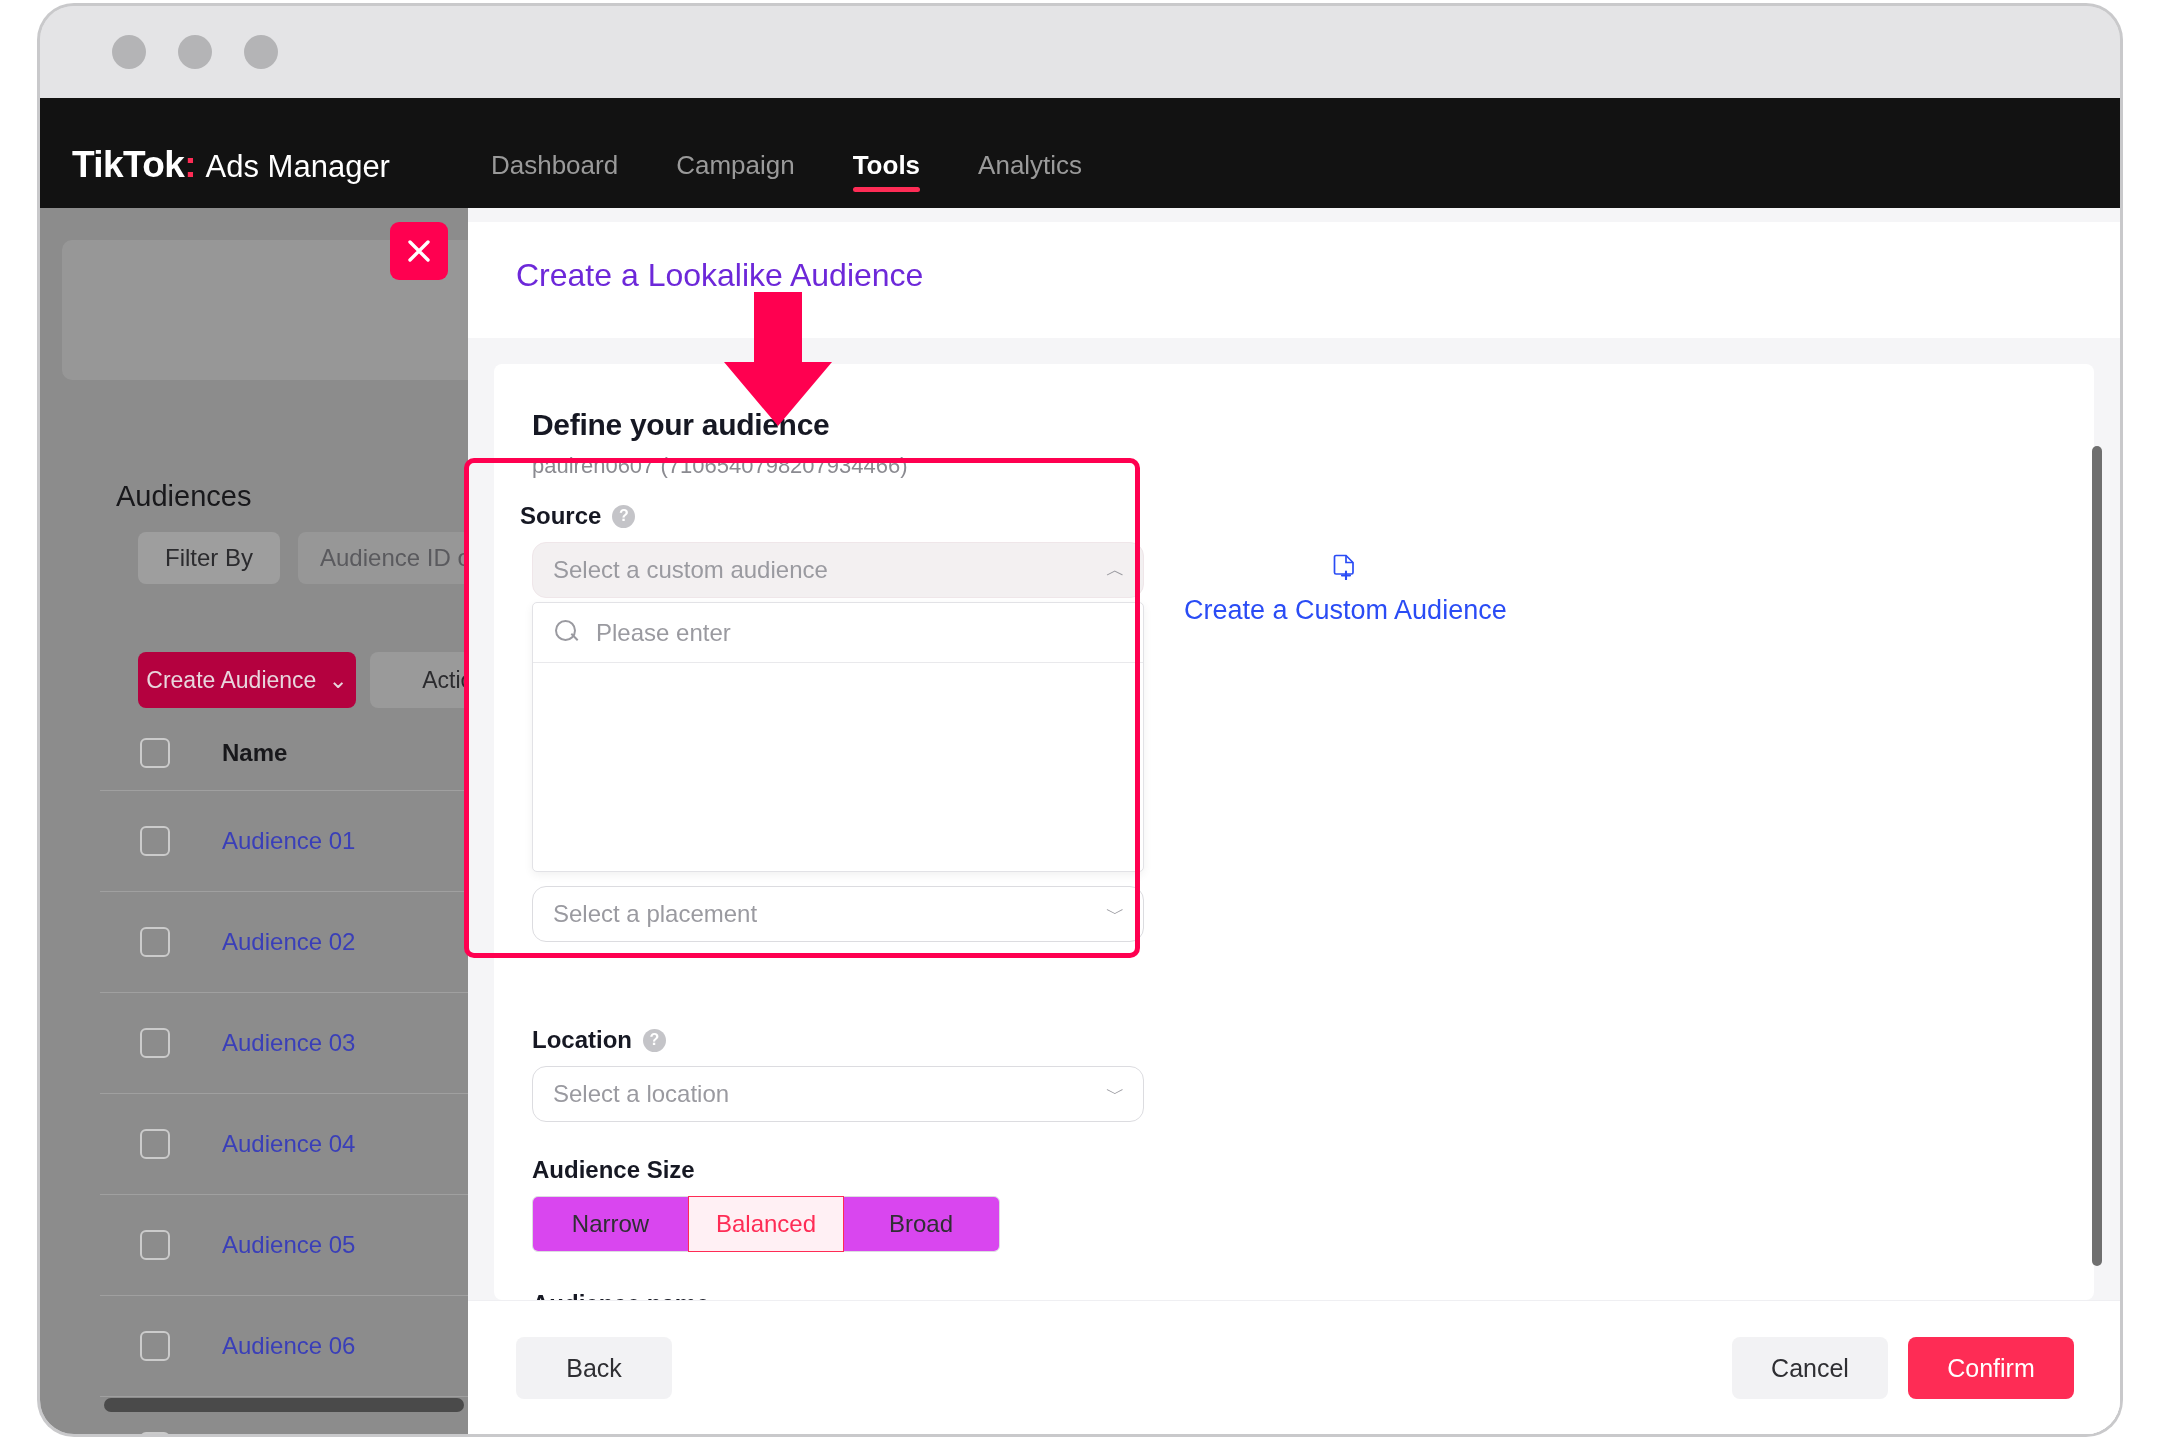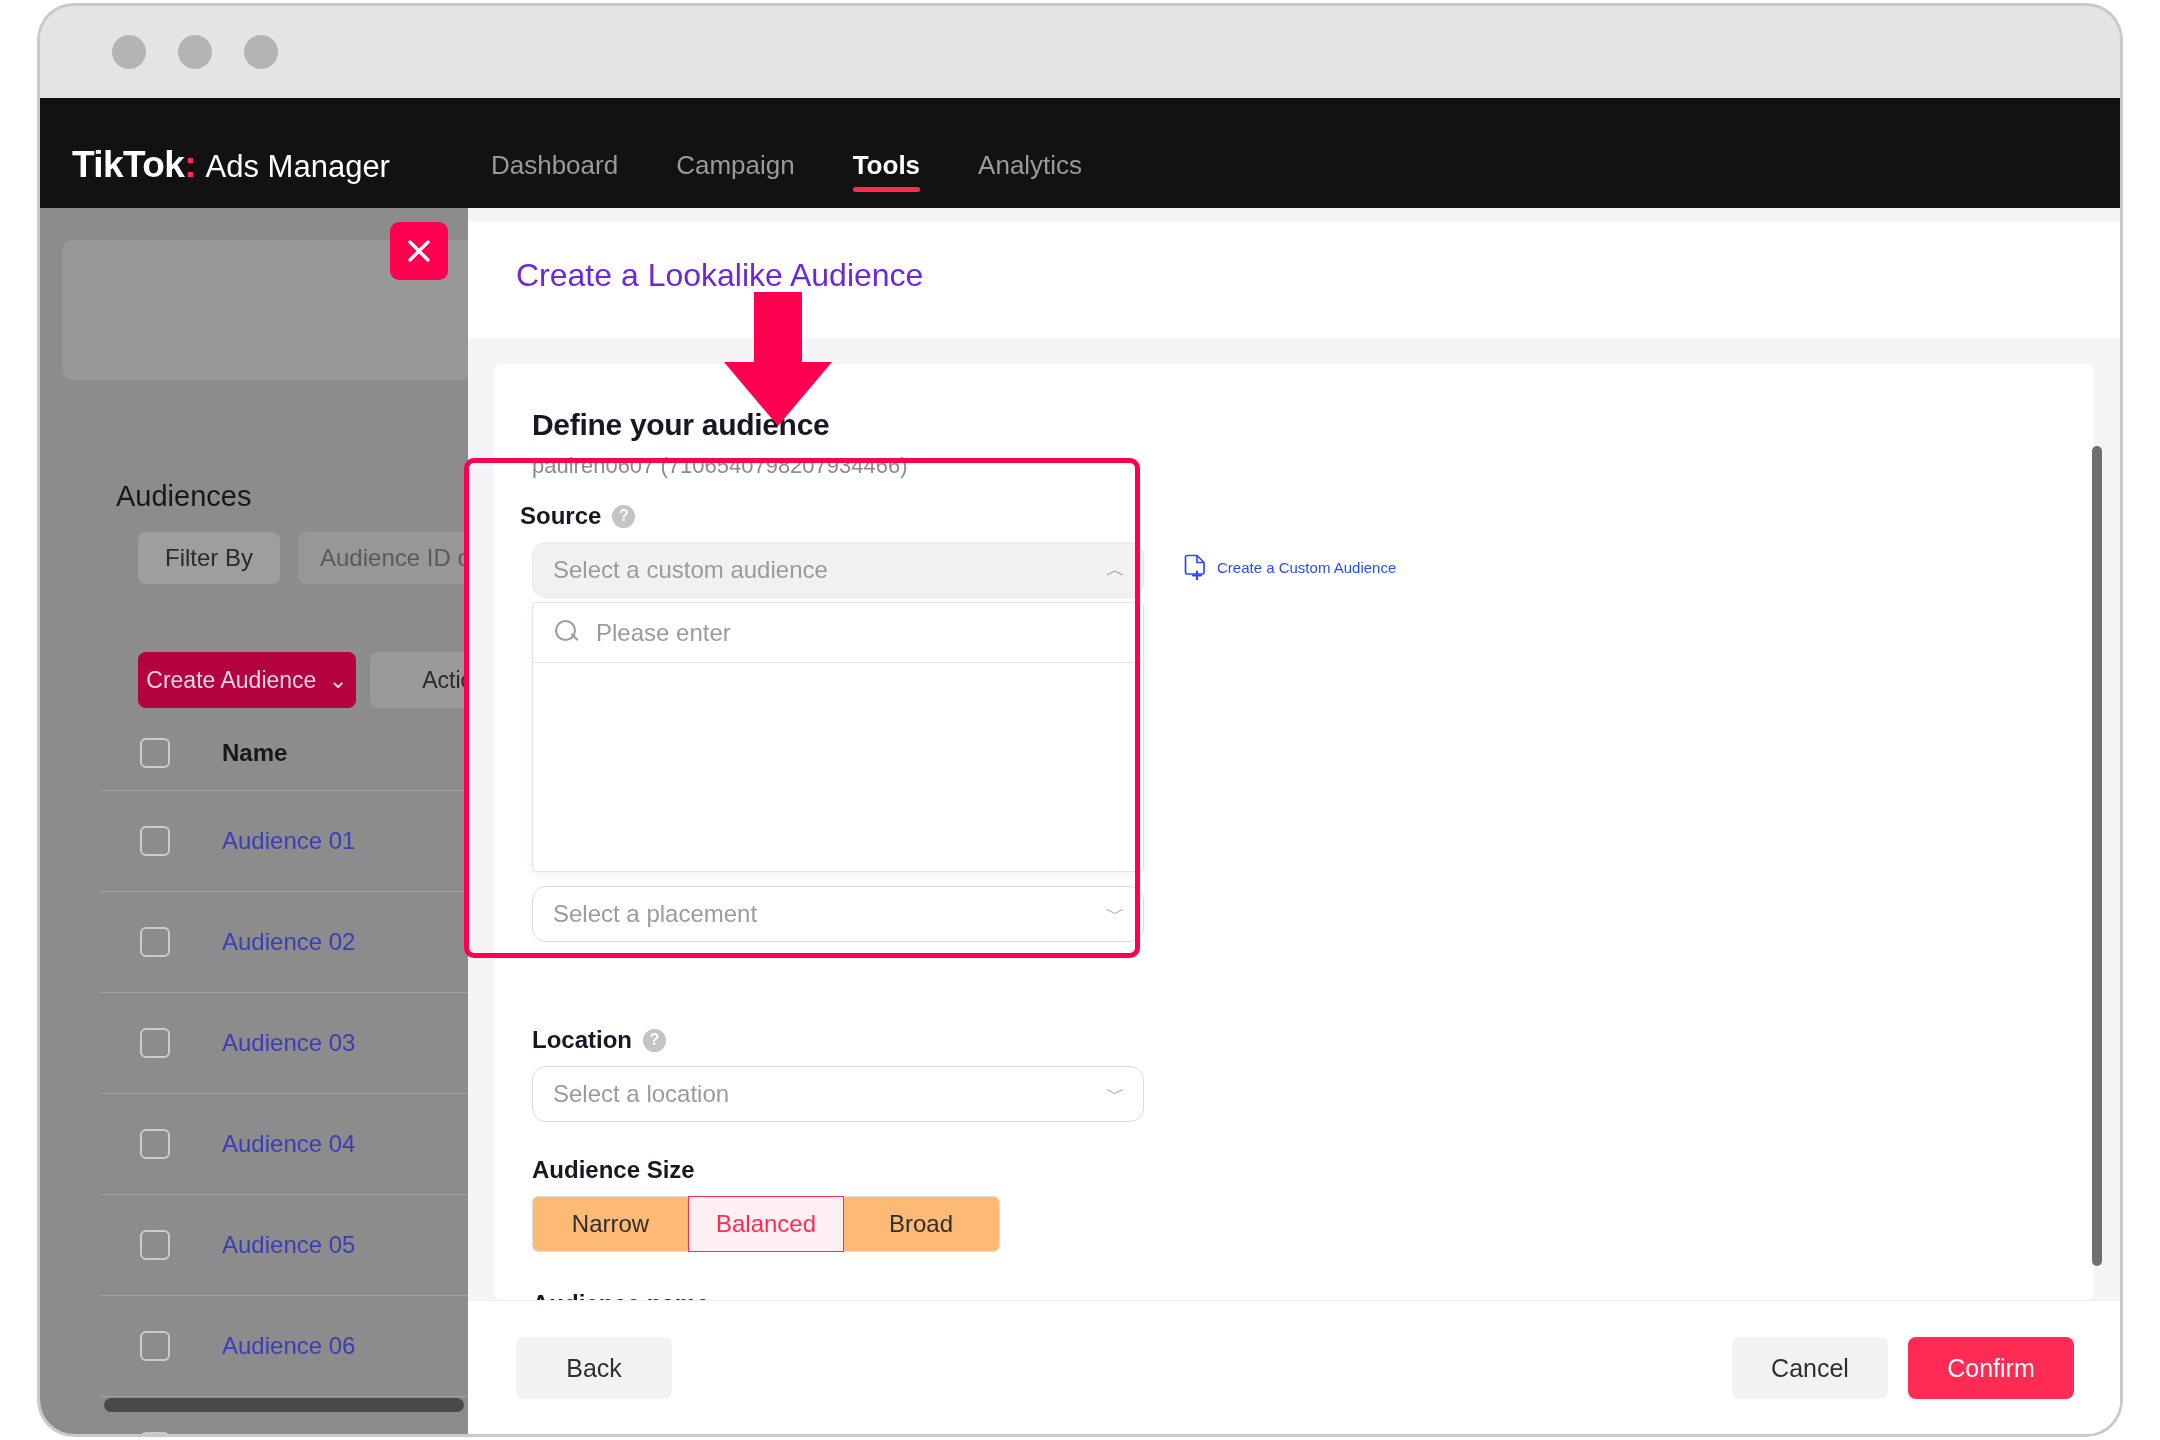--- a/index.html
+++ b/index.html
@@ -222,43 +222,44 @@
   }
   .search-glyph::after {
     content: ""; position: absolute; left: 15px; top: 16px;
     width: 9px; height: 2px; background: #9a9aa0;
     transform: rotate(45deg);
   }
   #dropdown-empty { height: 208px; }
 
   #create-custom-link {
     position: absolute; left: 690px; top: 190px;
-    display: flex; align-items: center; gap: 9px;
-    font-size: 15px; color: #2a4cf5; cursor: pointer;
+    display: flex; align-items: center; gap: 15px;
+    font-size: 27px; color: #2a4cf5; cursor: pointer;
     white-space: nowrap;
+    flex-direction: column;
   }
   .doc-plus-icon { width: 24px; height: 26px; flex: none; }
 
   #placement-select { position: absolute; left: 38px; top: 522px; }
 
   #location-label { position: absolute; left: 38px; top: 662px; }
   #location-select { position: absolute; left: 38px; top: 702px; }
 
   #size-label { position: absolute; left: 38px; top: 792px; }
   #size-group {
     position: absolute; left: 38px; top: 832px;
     display: flex; height: 56px;
     border: 1px solid #dcdce0; border-radius: 6px;
     overflow: visible;
   }
   .size-seg {
     min-width: 156px; padding: 0 26px;
     display: flex; align-items: center; justify-content: center;
     font-size: 24px; color: #2f2f33;
-    background: #fdba74;
+    background: #d946ef;
     border-right: 1px solid #e4e4e8;
   }
   .size-seg:first-child { border-radius: 5px 0 0 5px; }
   .size-seg:last-child { border-right: none; border-radius: 0 5px 5px 0; }
   .size-seg.selected {
     background: #fff0f4; color: #fe2c55;
     border: 1px solid #fe2c55;
     margin: -1px;
     position: relative; z-index: 2;
   }

